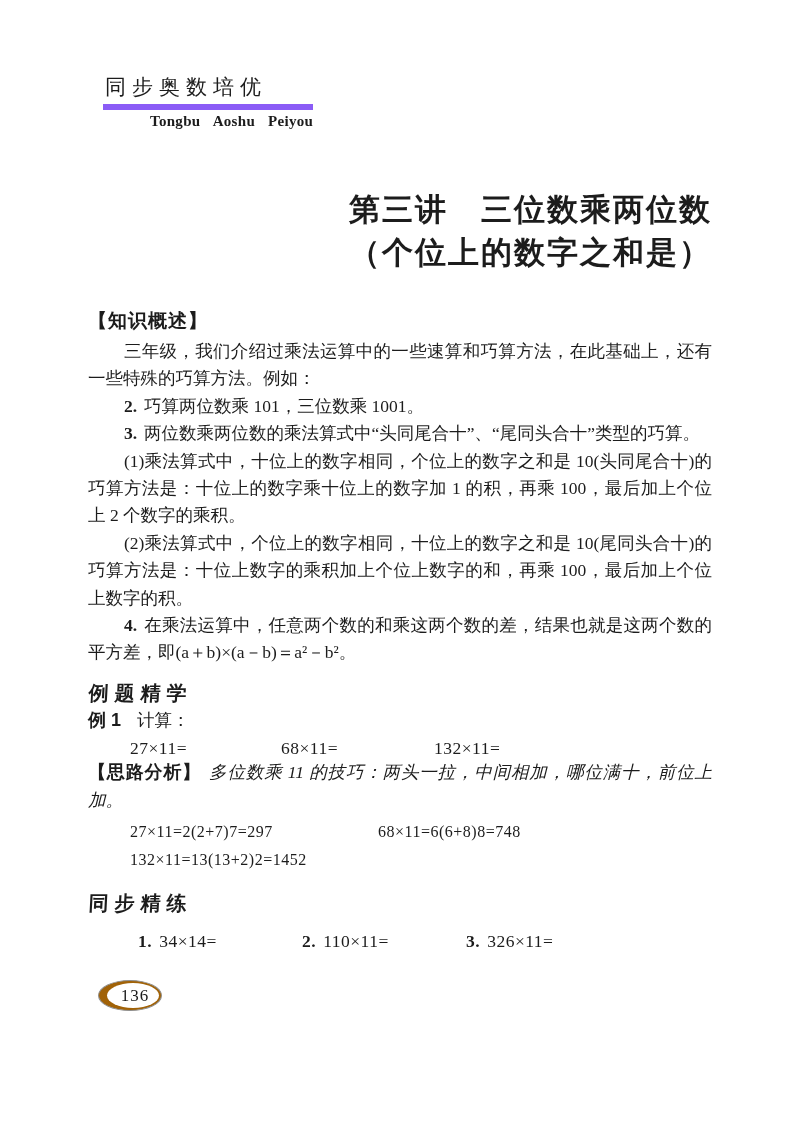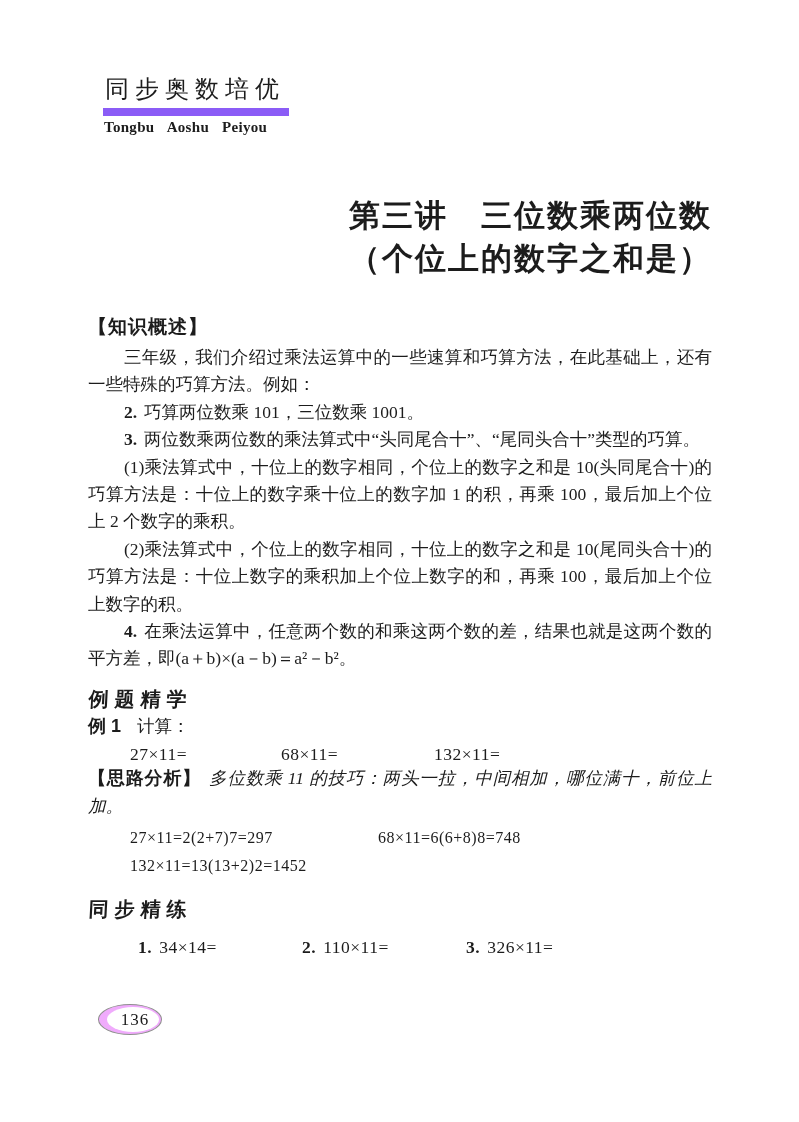--- a/index.html
+++ b/index.html
@@ -10,30 +10,31 @@
     background:#ffffff;
     color:#1c1c1c;
     font-family:"Liberation Serif","DejaVu Serif",serif;
     overflow:hidden;
   }
   .content { padding:0 87px 0 88px; }
 
   
   .brand { margin:73px 0 0 15px; display:inline-block; }
   .brand-cn {
-    font-size:24px; letter-spacing:6px;
+    font-size:21px; letter-spacing:6px;
     padding:0 4px 3px 2px;
-    border-bottom:8px solid #8b5cf6;
+    border-bottom:6px solid #8b5cf6;
     white-space:nowrap;
   }
   .brand-en {
     font-size:15px; font-weight:bold;
     word-spacing:9px; letter-spacing:0.3px;
     margin-top:3px; padding-left:1px;
     white-space:nowrap;
+    margin-left:46px;
   }
 
   
   .title {
     margin:58px 0 0 0;
     text-align:right;
     font-size:31px; font-weight:bold;
     line-height:43px; letter-spacing:2px;
   }
 
@@ -80,23 +81,23 @@
   .sol-row.r1 { margin-top:4px; }
   .sol-row.r1 span:nth-child(1) { width:248px; }
 
   
   .ex-row { display:flex; padding-left:50px; margin-top:14px; font-size:17.5px; letter-spacing:0.5px; }
   .ex-row .item { width:164px; }
   .ex-row .item:last-child { width:auto; }
 
   
   .badge {
-    position:absolute; left:98px; top:1004px;
+    position:absolute; left:98px; top:980px;
     width:62px; height:29px;
-    background:#f0abfc;
+    background:#a16207;
     border:1px solid #8f8f8f;
     border-radius:50%;
   }
   .badge-inner {
     position:absolute; left:8px; top:2px; right:2px; bottom:2px;
     background:#ffffff; border-radius:50%;
   }
   .badge-num {
     position:absolute; left:10px; top:0; right:0; bottom:0;
     display:flex; align-items:center; justify-content:center;

